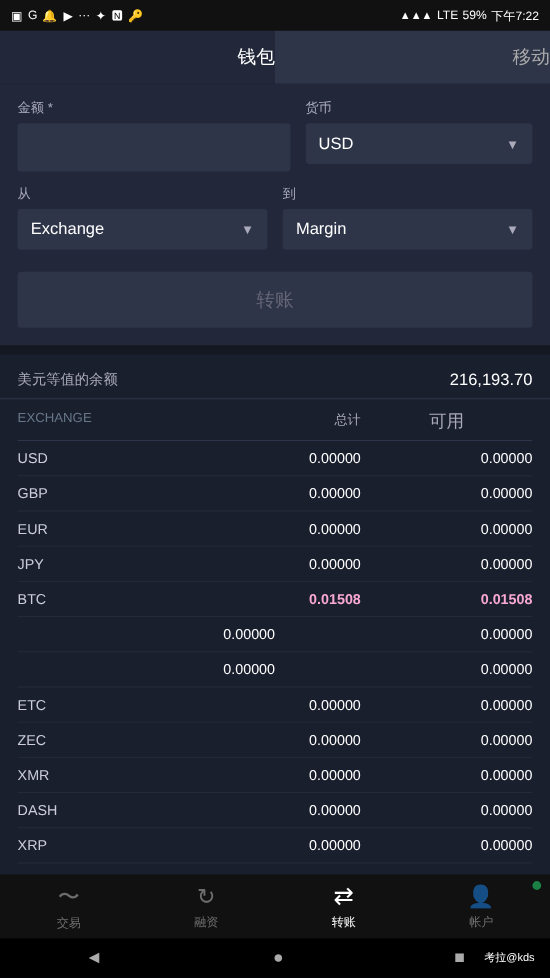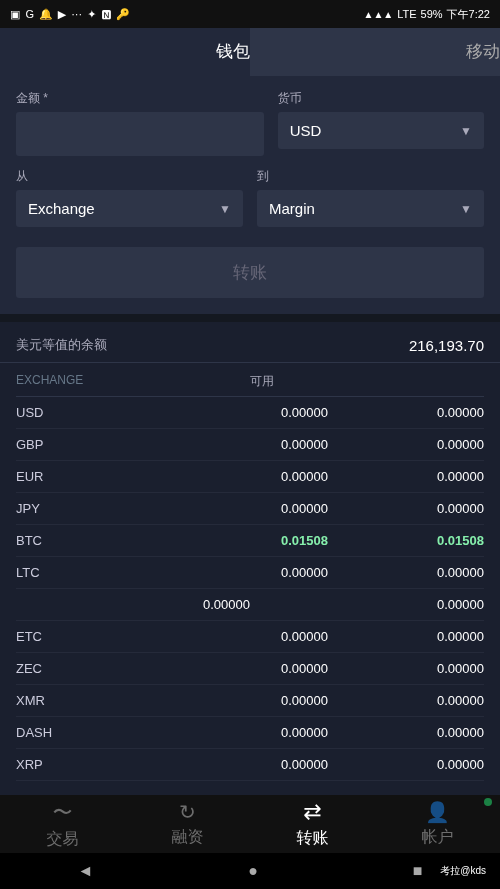--- a/index.html
+++ b/index.html
@@ -148,23 +148,23 @@
       text-transform: uppercase;
     }
     .col-total {
       flex: 2;
       font-size: 12px;
       color: #aab;
       text-align: right;
     }
     .col-avail {
       flex: 2;
-      font-size: 12px;
+      font-size: 16px;
       color: #aab;
-      text-align: left;
+      text-align: center;
     }
 
     .table-row {
       display: flex;
       padding: 8px 0;
       border-bottom: 1px solid #252a3a;
     }
     .cell-name {
       flex: 2;
       font-size: 13px;
@@ -176,21 +176,21 @@
       color: #fff;
       text-align: right;
     }
     .cell-avail {
       flex: 2;
       font-size: 13px;
       color: #fff;
       text-align: right;
     }
     .cell-highlight {
-      color: #86efac;
+      color: #f9a8d4;
       font-weight: 600;
     }
 
     
     .bottom-nav {
       position: absolute;
       bottom: 36px;
       left: 0;
       right: 0;
       height: 58px;
@@ -212,21 +212,21 @@
       opacity: 1;
     }
     .nav-icon {
       font-size: 20px;
       color: #aaa;
     }
     .nav-item.active .nav-icon {
       color: #fff;
     }
     .nav-label {
-      font-size: 16px;
+      font-size: 11px;
       color: #aaa;
     }
     .nav-item.active .nav-label {
       color: #fff;
     }
 
     
     .sys-bar {
       position: absolute;
       bottom: 0;
@@ -348,20 +348,21 @@
 <div class="divider"></div>
 
 <div class="balance-section">
   <span class="balance-label">美元等值的余额</span>
   <span class="balance-value">216,193.70</span>
 </div>
 
 <div class="table-section">
   <div class="table-header">
     <div class="col-name">EXCHANGE</div>
+    <div class="col-total">总计</div>
     <div class="col-avail">可用</div>
   </div>
   <div id="table-rows-container">
   <div class="table-row">
       <div class="cell-name">USD</div>
       <div class="cell-total ">0.00000</div>
       <div class="cell-avail ">0.00000</div>
     </div>
       <div class="table-row">
       <div class="cell-name">GBP</div>
@@ -377,21 +378,20 @@
       <div class="cell-name">JPY</div>
       <div class="cell-total ">0.00000</div>
       <div class="cell-avail ">0.00000</div>
     </div>
       <div class="table-row">
       <div class="cell-name">BTC</div>
       <div class="cell-total cell-highlight">0.01508</div>
       <div class="cell-avail cell-highlight">0.01508</div>
     </div>
       <div class="table-row">
-      <div class="cell-name">LTC</div>
       <div class="cell-total ">0.00000</div>
       <div class="cell-avail ">0.00000</div>
     </div>
       <div class="table-row">
       <div class="cell-total ">0.00000</div>
       <div class="cell-avail ">0.00000</div>
     </div>
       <div class="table-row">
       <div class="cell-name">ETC</div>
       <div class="cell-total ">0.00000</div>

